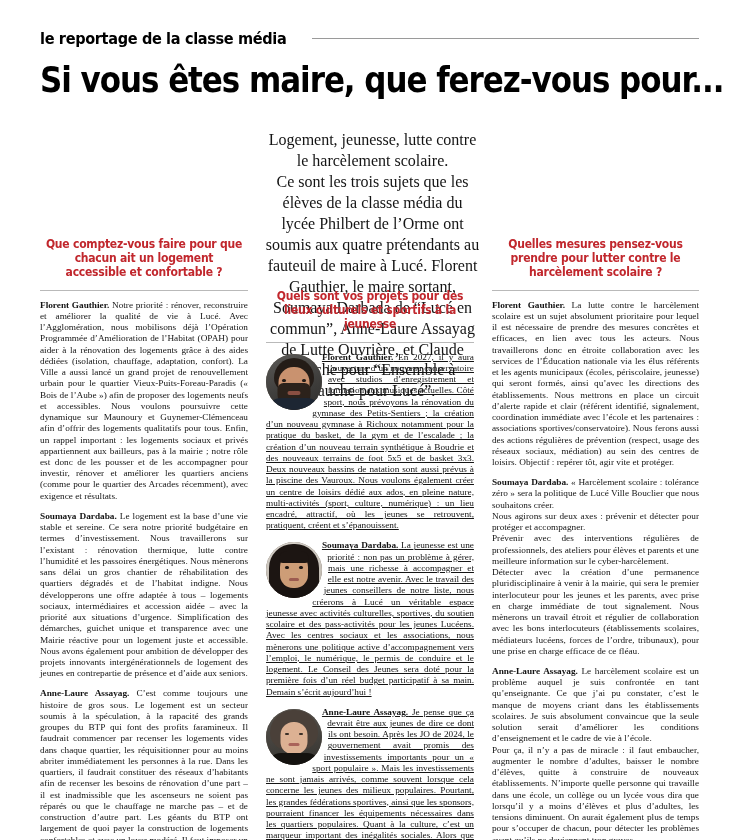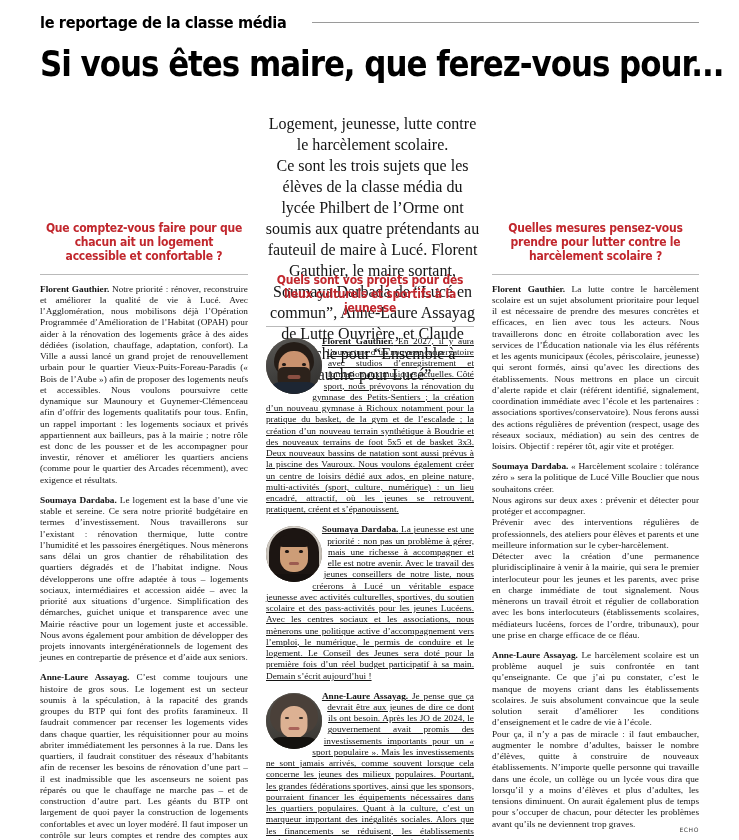--- a/index.html
+++ b/index.html
@@ -21,20 +21,21 @@
     box-sizing: border-box;
     padding: 0 40px;
   }
 
   
   .masthead {
     display: flex;
     align-items: center;
     gap: 20px;
     padding-top: 13px;
+    margin-top: 16px;
   }
   .kicker {
     font-family: "DejaVu Sans", sans-serif;
     font-weight: bold;
     font-size: 16.5px;
     letter-spacing: -0.4px;
     transform: scaleX(0.88);
     transform-origin: left center;
     white-space: nowrap;
     color: #000;

